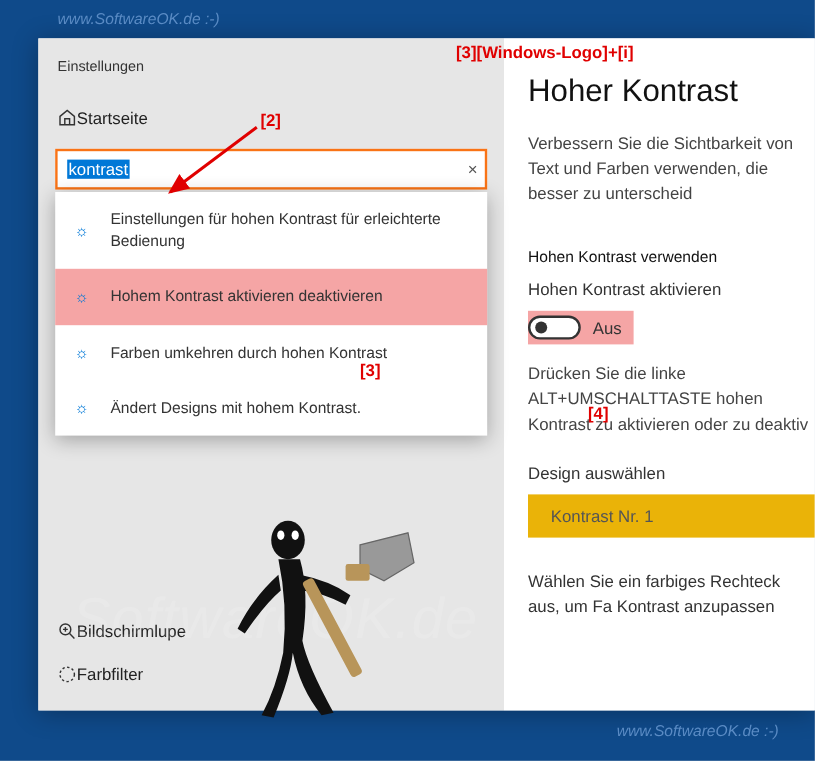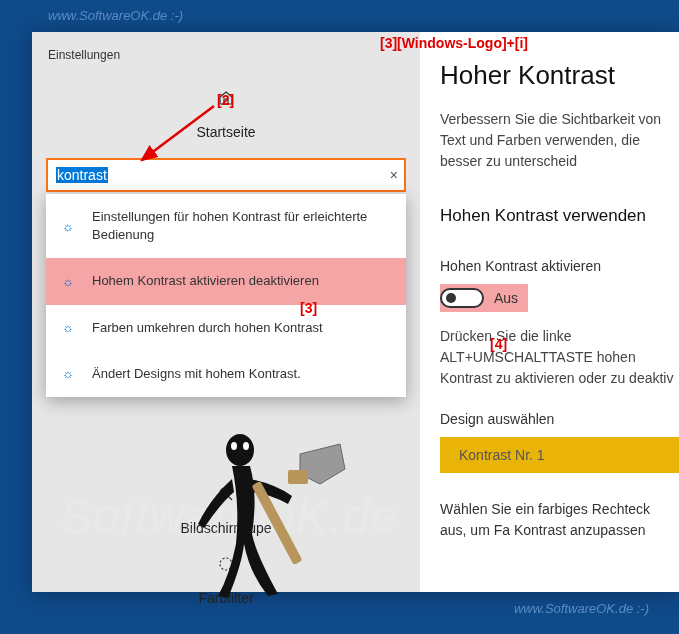--- a/index.html
+++ b/index.html
@@ -7,41 +7,41 @@
     
     .watermark-top { position: absolute; top: 8px; left: 48px; color: #5a8bc4; font-size: 13px; font-style: italic; z-index: 1; }
     .watermark-bottom { position: absolute; bottom: 18px; right: 30px; color: #5a8bc4; font-size: 13px; font-style: italic; z-index: 1; }
     .watermark-bg { position: absolute; bottom: 90px; left: 60px; color: rgba(255,255,255,0.15); font-size: 48px; font-style: italic; font-weight: 300; z-index: 50; pointer-events: none; letter-spacing: 1px; }
     
     .app-window { position: absolute; top: 32px; left: 32px; right: 0; bottom: 42px; background: #fff; display: flex; box-shadow: 0 2px 20px rgba(0,0,0,0.3); }
     
     .sidebar { width: 388px; background: #e6e6e6; display: flex; flex-direction: column; padding: 12px 0 0 0; position: relative; }
     .app-title { font-size: 12px; color: #333; padding: 4px 16px 18px 16px; }
     
-    .nav-item { display: flex; align-items: center; padding: 10px 16px; gap: 18px; color: #222; font-size: 14px; cursor: pointer; flex-direction: column; }
+    .nav-item { display: flex; align-items: center; padding: 10px 16px; color: #222; font-size: 14px; cursor: pointer; }
     .nav-icon { width: 16px; height: 16px; display: flex; align-items: center; justify-content: center; flex-shrink: 0; }
     
     .search-wrap { margin: 8px 14px 4px 14px; position: relative; }
     .search-box { width: 100%; border: 2px solid #f97316; background: #fff; padding: 7px 30px 7px 8px; font-size: 14px; outline: none; }
     .search-box::selection { background: #0078d7; color: #fff; }
     .search-value { background: #0078d7; color: #fff; padding: 0 1px; }
     .search-clear { position: absolute; right: 8px; top: 50%; transform: translateY(-50%); cursor: pointer; color: #555; font-size: 14px; }
     
     .search-results { position: absolute; top: 100%; left: 0; right: 0; background: #fff; box-shadow: 0 4px 16px rgba(0,0,0,0.3); z-index: 10; margin-top: 2px; }
     .result-item { display: flex; align-items: center; padding: 14px 14px; gap: 16px; font-size: 13px; color: #333; cursor: pointer; }
     .result-item.highlighted { background: #f5a5a5; }
     .result-text { line-height: 1.4; }
     .result-icon { width: 16px; flex-shrink: 0; color: #0078d7; display:flex; align-items:center; justify-content:center; }
     
     .sidebar-bottom { margin-top: auto; padding-bottom: 12px; padding-top: 280px; }
     
     .content { flex: 1; background: #fff; padding: 28px 0 0 20px; overflow: hidden; position: relative; }
     .page-heading { font-size: 26px; font-weight: 400; color: #111; margin-bottom: 18px; }
     .page-desc { font-size: 14px; color: #444; line-height: 1.5; margin-bottom: 34px; }
-    .section-heading { font-size: 17px; font-weight: 400; color: #111; margin-bottom: 32px; }
+    .section-heading { font-size: 13px; font-weight: 400; color: #111; margin-bottom: 12px; }
     .toggle-label { font-size: 14px; color: #333; margin-bottom: 10px; }
     .toggle-row { display: inline-flex; align-items: center; gap: 10px; padding: 4px 10px 4px 0; background: #f5a5a5; margin-bottom: 14px; }
     .toggle { width: 44px; height: 20px; border: 2px solid #333; border-radius: 10px; position: relative; cursor: pointer; background: #fff; }
     .toggle-knob { position: absolute; width: 10px; height: 10px; background: #333; border-radius: 50%; top: 3px; left: 4px; }
     .toggle-state { font-size: 14px; color: #333; }
     .hint-text { font-size: 14px; color: #444; line-height: 1.5; margin-bottom: 22px; }
     .subsection-label { font-size: 14px; color: #333; margin-bottom: 10px; }
     .dropdown { background: #eab308; padding: 10px 19px; font-size: 14px; color: #555; cursor: pointer; margin-bottom: 26px; position: relative; }
     .footer-text { font-size: 14px; color: #333; line-height: 1.5; }
     

